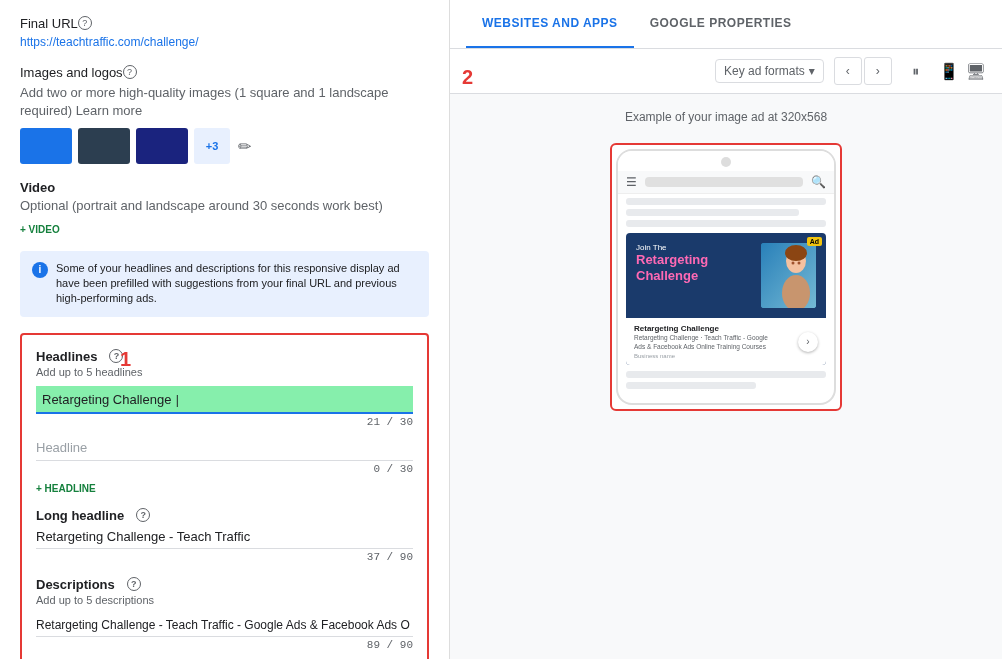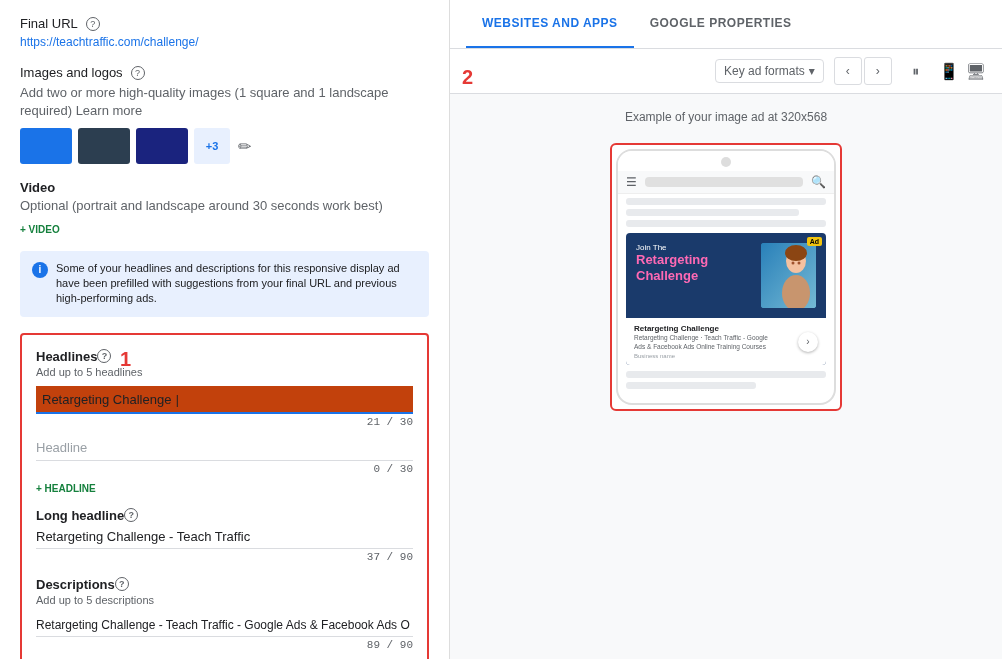--- a/index.html
+++ b/index.html
@@ -33,22 +33,22 @@
       color: #5f6368;
       margin-bottom: 8px;
       line-height: 1.4;
     }
 
     .final-url-label {
       font-size: 13px;
       font-weight: 500;
       color: #202124;
       display: flex;
-      align-items: flex-end;
-      gap: 8px;
+      align-items: flex-start;
+      gap: 0;
       margin-bottom: 4px;
     }
 
     .help-icon {
       width: 14px;
       height: 14px;
       border-radius: 50%;
       border: 1.5px solid #5f6368;
       display: inline-flex;
       align-items: center;
@@ -161,21 +161,21 @@
     .form-field-group {
       margin-bottom: 14px;
     }
 
     .field-label {
       font-size: 13px;
       font-weight: 600;
       color: #202124;
       display: flex;
       align-items: center;
-      gap: 0;
+      gap: 12px;
       margin-bottom: 2px;
     }
 
     .field-sublabel {
       font-size: 11px;
       color: #5f6368;
       margin-bottom: 8px;
     }
 
     .char-count {
@@ -546,21 +546,21 @@
 
     <div class="form-section-bordered">
 
       <div class="form-field-group">
         <div class="field-label">
           <span>Headlines</span>
           <span class="help-icon">?</span>
         </div>
         <div class="field-sublabel">Add up to 5 headlines</div>
 
-        <div style="background:#c2410c;padding:4px 6px;border-bottom:2px solid #1a73e8;">
+        <div style="background:#86efac;padding:4px 6px;border-bottom:2px solid #1a73e8;">
           <span style="font-size:13px;color:#202124;">Retargeting Challenge</span>
           <span style="font-size:12px;color:#202124;">|</span>
         </div>
         <div class="char-count">21 / 30</div>
 
         <div style="border-bottom:1px solid #dadce0;padding:4px 0;margin-top:6px;">
           <span style="font-size:13px;color:#9aa0a6;">Headline</span>
         </div>
         <div class="char-count">0 / 30</div>
 

